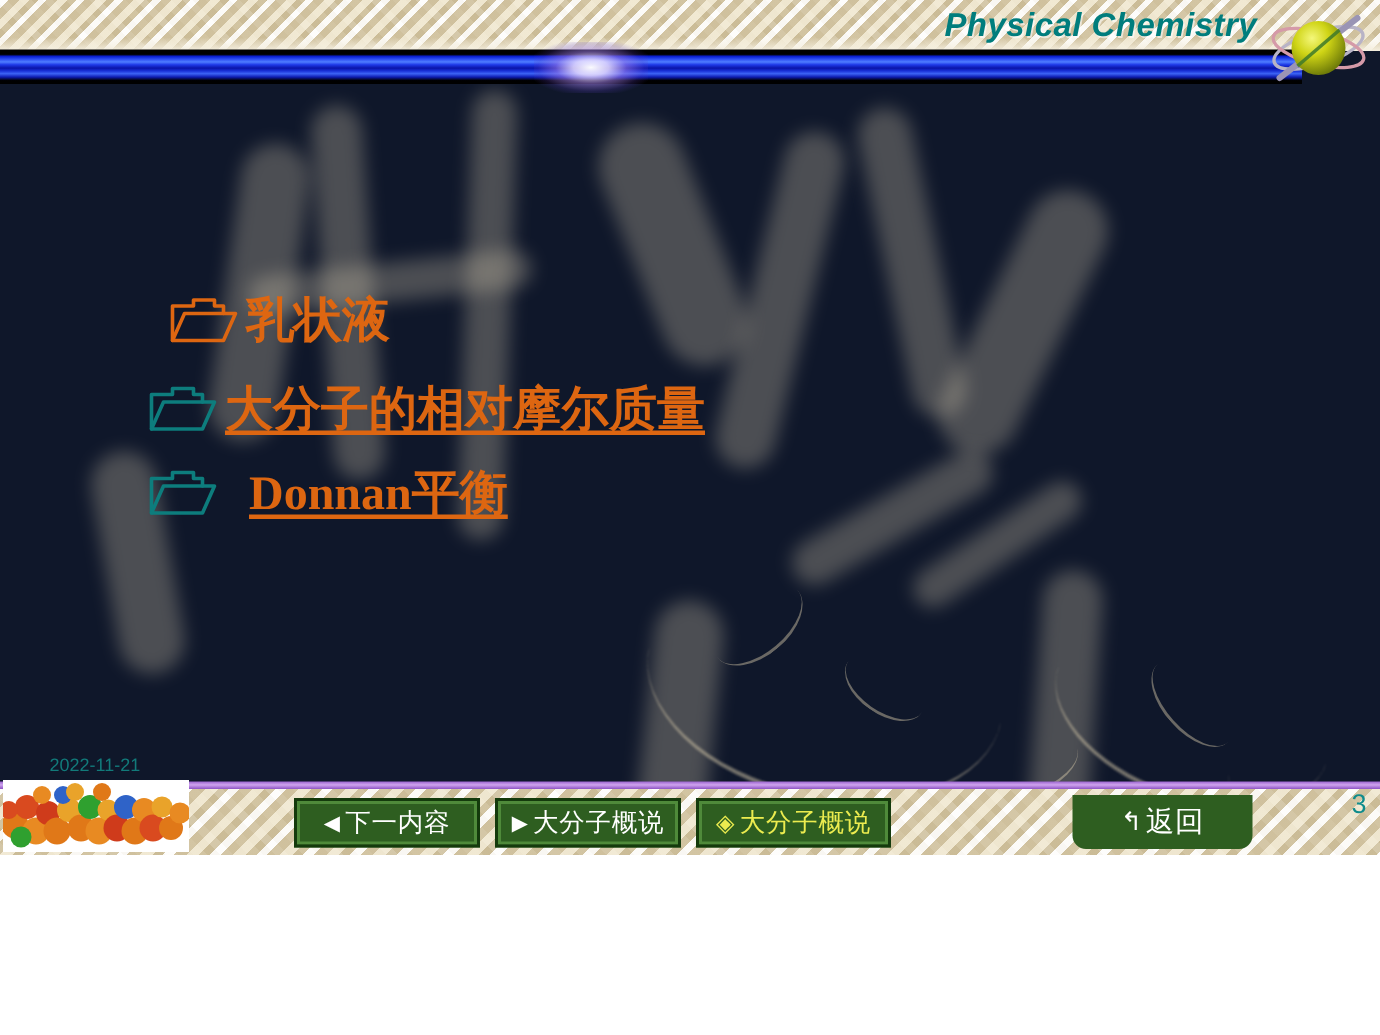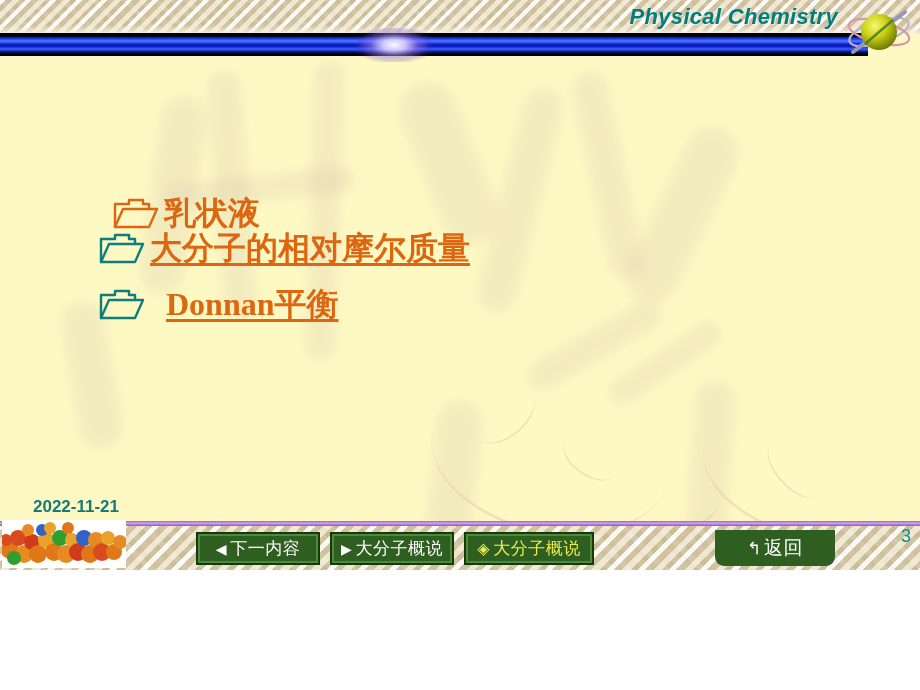--- a/index.html
+++ b/index.html
@@ -9,21 +9,21 @@
   }
   body {
     font-family: "Liberation Sans", sans-serif;
   }
 
   #slide {
     position: relative;
     width: 920px;
     height: 570px;
     overflow: hidden;
-    background: #fef9c3;
+    background: #0f172a;
     text-align: center;
   }
   .wm-stroke {
     position: absolute;
     pointer-events: none;
     background: #d9cdb2;
     opacity: .30;
     filter: blur(6px);
     border-radius: 40px;
   }
@@ -150,21 +150,21 @@
     line-height: 1.1;
   }
   .row-label.underlined {
     text-decoration: underline;
     text-underline-offset: 4px;
   }
   .row-label.serif-lead {
     font-family: "Liberation Serif", "DejaVu Serif", serif;
   }
   
-  #row-0 { margin-left: 14px; }
+  #row-0 { margin-left: 14px; margin-bottom: 24px; }
   #row-1 { margin-bottom: 21px; }
   #row-2 { margin-bottom: 21px; }
   #row-3 .folder-icon { margin-right: 20px; }
 
   
   #footer-band {
     position: absolute;
     left: 0; bottom: 0;
     width: 920px;
     height: 47px;
@@ -188,22 +188,22 @@
     width: 920px;
     height: 5px;
     background: linear-gradient(to bottom, #9b63cf, #cfa4ee 45%, #8d52c4);
     z-index: 11;
   }
 
   #date-label {
     position: absolute;
     left: 33px; bottom: 53px;
     font-family: "Liberation Sans", sans-serif;
-    font-size: 17px;
-    font-weight: bold;
+    font-size: 12px;
+    font-weight: normal;
     color: #127a7a;
     z-index: 10;
   }
 
   #page-number {
     position: absolute;
     right: 9px; bottom: 23px;
     font-family: "Liberation Sans", sans-serif;
     font-size: 18px;
     color: #0f8c8c;

